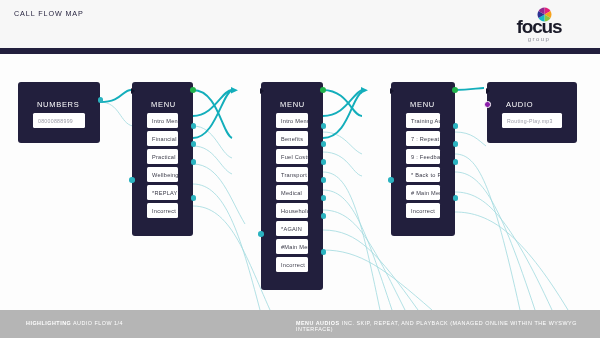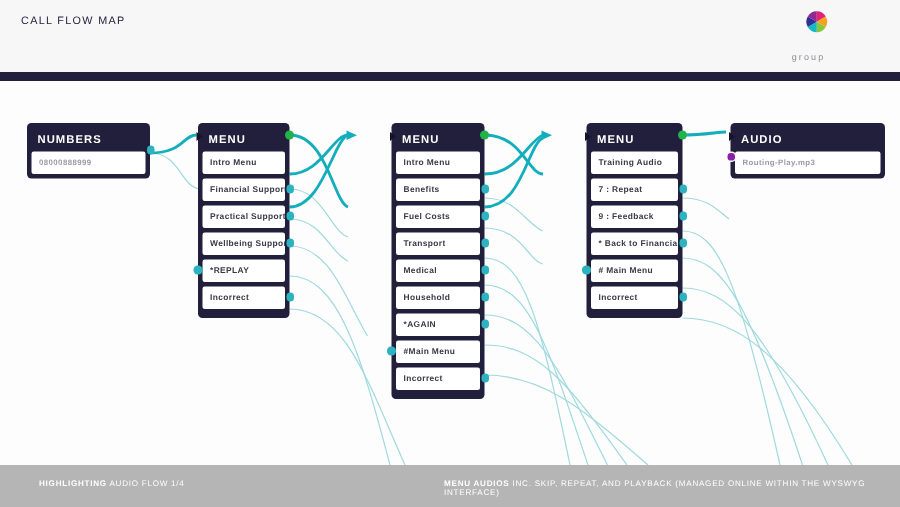--- a/index.html
+++ b/index.html
@@ -33,21 +33,21 @@
     position:absolute;left:0;top:30px;width:86px;text-align:center;
     font-size:6px;letter-spacing:1.4px;color:#8d8d99;
   }
   .focus-pin{position:absolute;left:41px;top:1px;width:15px;height:15px;}
 
   
   .canvas{position:absolute;left:0;top:54px;width:600px;height:256px;background:#fdfdfd;overflow:hidden;}
   .edges{position:absolute;left:0;top:0;width:600px;height:256px;}
 
   
-  .node{position:absolute;background:#221f3d;border-radius:3px;padding:3px;box-sizing:border-box;font-weight:bold;}
+  .node{position:absolute;background:#221f3d;border-radius:3px;padding:15px;box-sizing:border-box;}
   .node-head{
     color:#ffffff;font-size:7.5px;letter-spacing:.7px;
     padding:3px 4px 4px 4px;
   }
   .node-row{
     background:#ffffff;border-radius:1.5px;
     height:15px;margin-bottom:3px;
     display:flex;align-items:center;
     padding-left:5px;box-sizing:border-box;
     color:#3a3a48;font-size:5.6px;letter-spacing:.25px;
@@ -92,20 +92,21 @@
           <g>
             <path d="M15 15 L15 1 A14 14 0 0 1 27 8 Z" fill="#e2217a"></path>
             <path d="M15 15 L27 8 A14 14 0 0 1 27 22 Z" fill="#f6a21d"></path>
             <path d="M15 15 L27 22 A14 14 0 0 1 15 29 Z" fill="#8cc63e"></path>
             <path d="M15 15 L15 29 A14 14 0 0 1 3 22 Z" fill="#14b9c6"></path>
             <path d="M15 15 L3 22 A14 14 0 0 1 3 8 Z" fill="#2e3192"></path>
             <path d="M15 15 L3 8 A14 14 0 0 1 15 1 Z" fill="#92278f"></path>
           </g>
         </svg>
       </span>
+      <div class="focus-word">focus</div>
       <div class="focus-sub">group</div>
     </div>
   </div>
   <div class="header-rule"></div>
 
   <div class="canvas">
 
     <svg class="edges" viewBox="0 0 600 256">
       <g fill="none" stroke="#9fd9de" stroke-width="0.8">
         <path d="M100,48 C120,48 120,70 133,72"></path>
@@ -201,21 +202,21 @@
       <div class="node-row">Incorrect</div>
       <span class="arrow-in" style="left:-1px;top:6px;"></span>
       <span class="port port-green" style="right:-3px;top:5px;"></span>
       <span class="port port-teal" style="right:-3px;top:41px;"></span>
       <span class="port port-teal" style="right:-3px;top:59px;"></span>
       <span class="port port-teal" style="right:-3px;top:77px;"></span>
       <span class="port port-teal" style="left:-3px;top:95px;"></span>
       <span class="port port-teal" style="right:-3px;top:113px;"></span>
     </div>
 
-    <div class="node" style="left:487px;top:28px;width:103px;">
+    <div class="node" style="left:487px;top:28px;width:90px;">
       <div class="node-head">AUDIO</div>
       <div class="node-field">Routing-Play.mp3</div>
       <span class="arrow-in" style="left:-1px;top:6px;"></span>
       <span class="port port-purple" style="left:-3px;top:19px;"></span>
     </div>
 
   </div>
 
   <div class="footer">
     <div class="footer-left">

